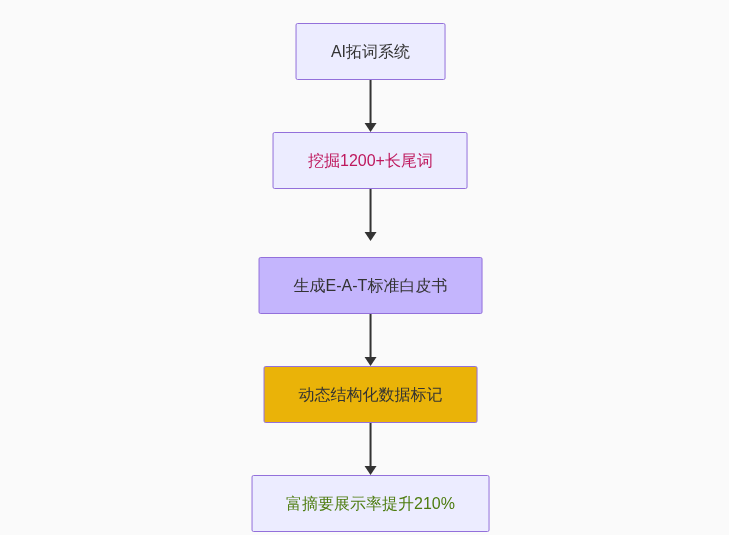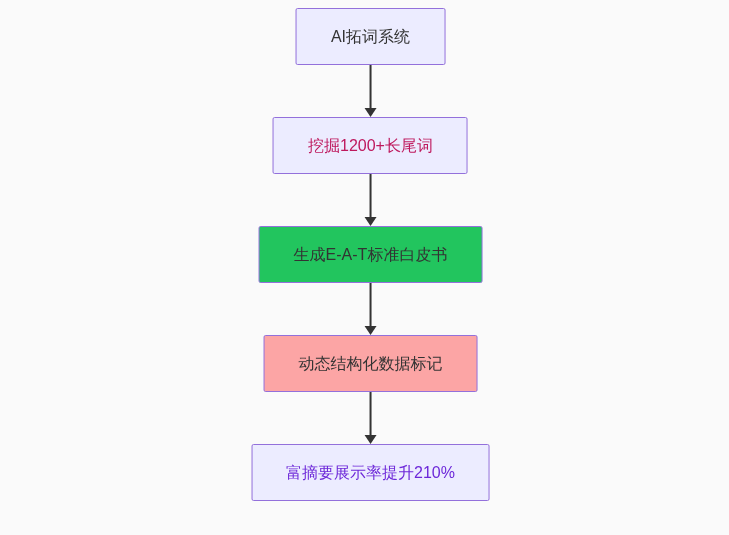--- a/index.html
+++ b/index.html
@@ -13,21 +13,21 @@
     font-family: "Liberation Sans", "DejaVu Sans", sans-serif;
     overflow: hidden;
   }
   .canvas {
     position: relative;
     width: 729px;
     height: 535px;
   }
   .flow {
     position: absolute;
-    top: 8px;
+    top: 23px;
     left: 50%;
     transform: translateX(calc(-50% + 6px));
     display: flex;
     flex-direction: column;
     align-items: center;
   }
   .flow-node {
     box-sizing: border-box;
     height: 57px;
     padding: 0 34px;
@@ -77,35 +77,35 @@
 
   <div class="flow-node" style="background: rgb(236, 236, 255); border-color: rgb(147, 112, 219); color: #be185d;">
     <span>挖掘1200+长尾词</span>
   </div>
 
   <div class="flow-arrow">
     <div class="arrow-line" style="background: rgb(51, 51, 51);"></div>
     <div class="arrow-head" style="border-top-color: rgb(51, 51, 51);"></div>
   </div>
 
-  <div class="flow-node" style="background: #22c55e; border-color: rgb(147, 112, 219); color: rgb(51, 51, 51);">
+  <div class="flow-node" style="background: #c4b5fd; border-color: rgb(147, 112, 219); color: rgb(51, 51, 51); margin-top: 16px;">
     <span>生成E-A-T标准白皮书</span>
   </div>
 
   <div class="flow-arrow">
     <div class="arrow-line" style="background: rgb(51, 51, 51);"></div>
     <div class="arrow-head" style="border-top-color: rgb(51, 51, 51);"></div>
   </div>
 
-  <div class="flow-node" style="background: #fca5a5; border-color: rgb(147, 112, 219); color: rgb(51, 51, 51);">
+  <div class="flow-node" style="background: #eab308; border-color: rgb(147, 112, 219); color: rgb(51, 51, 51);">
     <span>动态结构化数据标记</span>
   </div>
 
   <div class="flow-arrow">
     <div class="arrow-line" style="background: rgb(51, 51, 51);"></div>
     <div class="arrow-head" style="border-top-color: rgb(51, 51, 51);"></div>
   </div>
 
-  <div class="flow-node" style="background: rgb(236, 236, 255); border-color: rgb(147, 112, 219); color: #6d28d9;">
+  <div class="flow-node" style="background: rgb(236, 236, 255); border-color: rgb(147, 112, 219); color: #4d7c0f;">
     <span>富摘要展示率提升210%</span>
   </div>
 </div>
 </div>
 
 </body></html>

